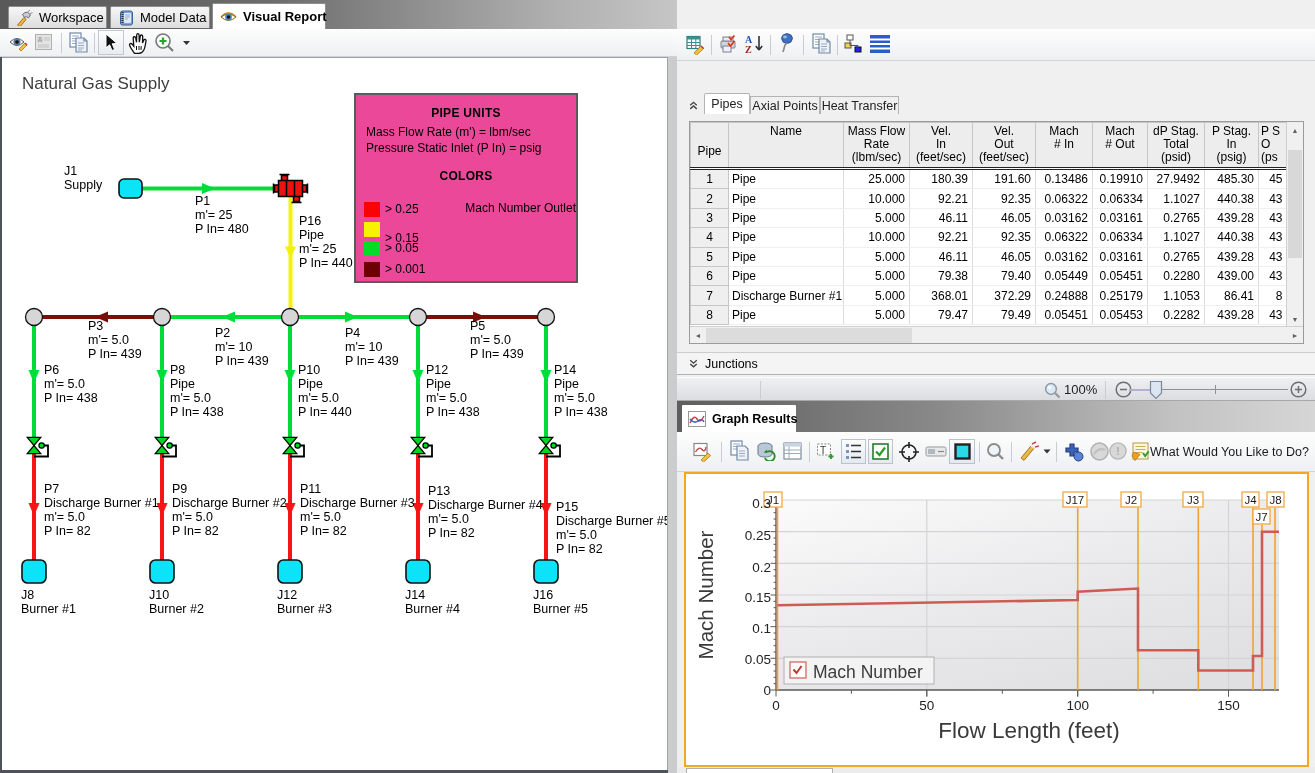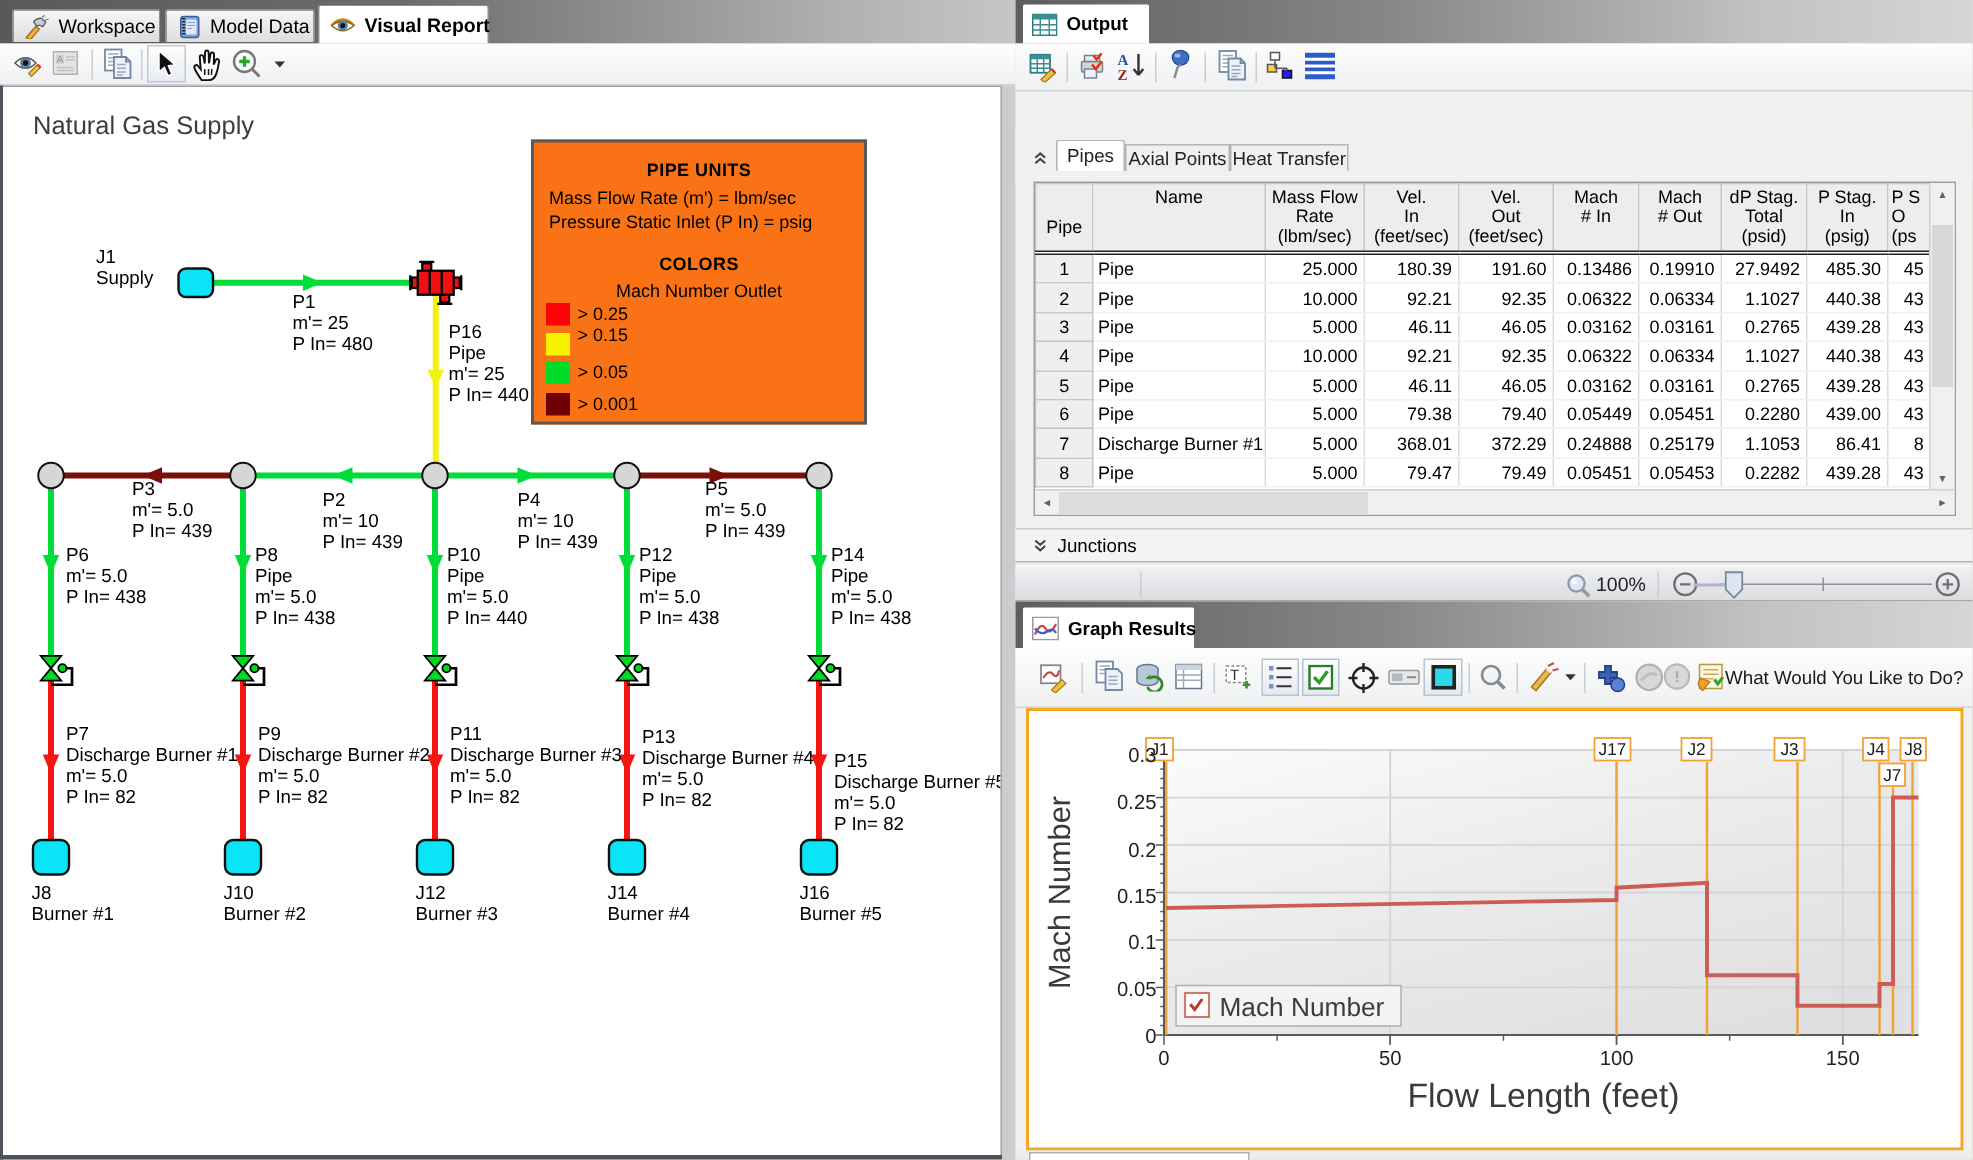--- a/index.html
+++ b/index.html
@@ -10,21 +10,21 @@
 .ltab{position:absolute;top:6px;height:22px;white-space:nowrap;background:linear-gradient(#f7f7f7,#dddddd);border:1px solid #8e8e8e;border-bottom:none;border-radius:2px 2px 0 0;font-size:13px;color:#000;display:flex;align-items:center;padding:0 4px 0 7px;box-sizing:border-box;}
 .ltab.active{top:3px;height:26px;background:#fff;font-weight:bold;}
 .ltab svg{margin-right:6px;flex:none;}
 #ltoolbar{left:0;top:29px;width:677px;height:28px;background:linear-gradient(#fdfdfd,#eef0f2);border-bottom:1px solid #cfd2d6;box-sizing:border-box;}
 .tsep{position:absolute;top:4px;width:1px;height:20px;background:#c9cdd2;}
 #canvas{left:0;top:57px;width:668px;height:716px;background:#fff;border-top:1px solid #9aa0a6;box-sizing:border-box;overflow:hidden;}
 #canvtitle{left:22px;top:16px;font-size:17px;color:#3d3d3d;}
 #lscroll{left:667px;top:57px;width:10px;height:713px;background:#e9eaec;border-left:1px solid #a0a4aa;box-sizing:border-box;}
 #lscroll .thumb{position:absolute;left:1px;width:8px;top:238px;height:95px;background:#c5c7cb;}
 
-#legend{left:354px;top:35px;width:224px;height:190px;background:#f97316;border:2px solid #5a5a5a;box-sizing:border-box;font-size:12px;color:#000;}
+#legend{left:354px;top:35px;width:224px;height:190px;background:#ec4899;border:2px solid #5a5a5a;box-sizing:border-box;font-size:12px;color:#000;}
 #legend .c{text-align:center;}
 #legend b{font-size:12px;letter-spacing:.3px;}
 
 .dlab{position:absolute;font-size:12.5px;line-height:14px;color:#000;white-space:pre;}
 
 #splitter{left:668px;top:57px;width:9px;height:716px;background:#caccce;}
 #right{left:677px;top:0;width:638px;height:773px;background:#f0f0f0;}
 .rtabbar{position:absolute;left:0;width:638px;height:29px;background:linear-gradient(to right,#5e5e5e 0%,#888888 40%,#c2c2c2 78%,#d6d6d6 100%);}
 .rtab{position:absolute;left:5px;top:4px;height:25px;box-sizing:border-box;background:#fff;white-space:nowrap;font-size:12.5px;font-weight:bold;color:#000;display:flex;align-items:center;padding:0 12px 0 6px;border-radius:1px 1px 0 0;}
 .rtab svg{margin-right:6px;flex:none;}
@@ -237,47 +237,40 @@
 Burner #3</div>
     <div class="dlab" style="left:405px;top:530px;">J14
 Burner #4</div>
     <div class="dlab" style="left:533px;top:530px;">J16
 Burner #5</div>
     <div class="abs" id="legend">
       <div class="c" style="margin-top:11px;"><b>PIPE UNITS</b></div>
       <div style="margin:5px 0 0 10px;">Mass Flow Rate (m') = lbm/sec</div>
       <div style="margin:2px 0 0 10px;">Pressure Static Inlet (P In) = psig</div>
       <div class="c" style="margin-top:14px;"><b>COLORS</b></div>
-      <div class="c" style="margin-top:4px;">Mach Number Outlet</div>
+      <div class="c" style="margin-top:18px;text-align:right;">Mach Number Outlet</div>
       <div class="abs" style="left:8px;top:107px;width:16px;height:15px;background:#fb0207;"></div>
       <div class="abs" style="left:29px;top:107px;">&gt; 0.25</div>
       <div class="abs" style="left:8px;top:126.5px;width:16px;height:15px;background:#f6f200;"></div>
-      <div class="abs" style="left:29px;top:121px;">&gt; 0.15</div>
+      <div class="abs" style="left:29px;top:136px;">&gt; 0.15</div>
       <div class="abs" style="left:8px;top:146px;width:16px;height:15px;background:#00dc28;"></div>
       <div class="abs" style="left:29px;top:146px;">&gt; 0.05</div>
       <div class="abs" style="left:8px;top:166.5px;width:16px;height:15px;background:#6d0005;"></div>
       <div class="abs" style="left:29px;top:166.5px;">&gt; 0.001</div>
     </div>
   </div>
   <div class="abs" id="lscroll">
       <div class="thumb"></div>
     </div>
   <div class="abs" style="left:0;top:57px;width:2px;height:716px;background:#4e525b;"></div>
   <div class="abs" style="left:0;top:770px;width:668px;height:3px;background:#4e525b;"></div>
 
   <div class="abs" id="splitter"></div>
 
   <div class="abs" id="right">
-    <div class="rtabbar" style="top:0;">
-      <div class="rtab" style="top:3px;height:26px;width:84px;"><svg width="17" height="15" viewBox="0 0 17 15">
-            <rect x=".5" y=".5" width="16" height="14" fill="#fff" stroke="#2e7d7d" stroke-width="1"></rect>
-            <rect x=".5" y=".5" width="16" height="3.5" fill="#3a8f8f"></rect>
-            <path d="M5.5 .5v14M11.5 .5v14M.5 7.5h16M.5 11h16" stroke="#3a8f8f" stroke-width="1"></path>
-          </svg>Output</div>
-    </div>
     <div class="rtoolbar" style="top:29px;height:32px;">
       <svg class="abs" style="left:9px;top:6px;" width="20" height="20" viewBox="0 0 20 20">
           <rect x="1" y="1.5" width="13" height="12" fill="#fff" stroke="#2e7d7d" stroke-width="1.2"></rect>
           <rect x="1" y="1.5" width="13" height="3" fill="#3a8f8f"></rect>
           <path d="M5.5 1.5v12M9.8 1.5v12M1 7.5h13M1 10.5h13" stroke="#3a8f8f" stroke-width="1"></path>
           <path d="M8 18 L15 11 L17.6 13.6 L10.6 20 Z" fill="#f0c040" stroke="#a97813" stroke-width=".8"></path>
           <path d="M15 11 l2.6 2.6" stroke="#b33" stroke-width="1.4"></path>
         </svg>
       <div class="tsep" style="left:34px;top:6px;"></div>
       <svg class="abs" style="left:42px;top:6px;" width="19" height="19" viewBox="0 0 19 19">

